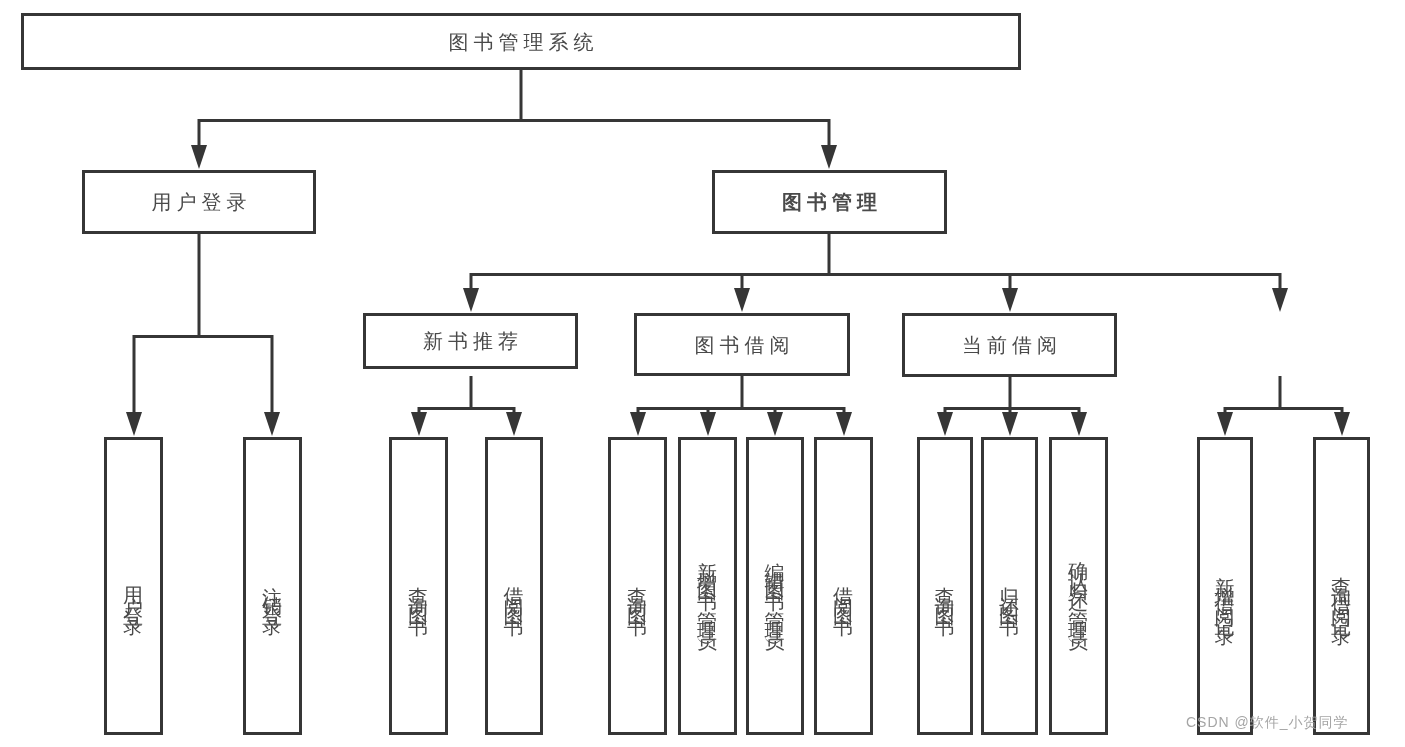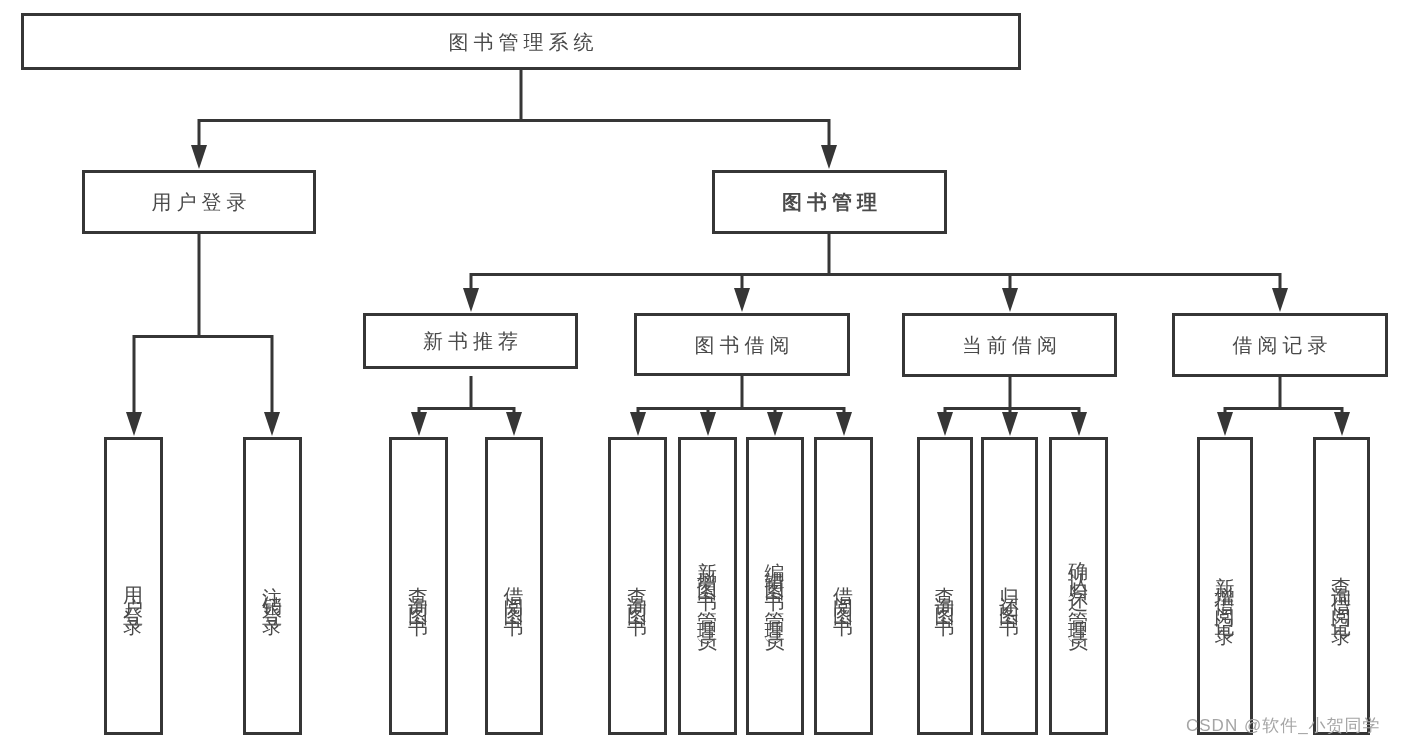--- a/index.html
+++ b/index.html
@@ -49,21 +49,21 @@
     writing-mode: vertical-rl;
     text-orientation: mixed;
     letter-spacing: 10px;
     padding-top: 10px;
   }
   .watermark {
     position: absolute;
     left: 1186px;
     top: 714px;
     color: var(--watermark);
-    font-size: 17px;
+    font-size: 14px;
     letter-spacing: 1px;
     white-space: nowrap;
     z-index: 5;
   }
 </style>
 </head>
 <body>
 
 <div class="canvas">
 
@@ -118,21 +118,20 @@
   </svg>
 
   <div class="node h" style="left:21px; top:13px; width:1000px; height:57px;">图书管理系统</div>
 
   <div class="node h" style="left:82px; top:170px; width:234px; height:64px;">用户登录</div>
   <div class="node h" style="left:712px; top:170px; width:235px; height:64px;font-weight:bold;">图书管理</div>
 
   <div class="node h" style="left:363px; top:313px; width:215px; height:56px;">新书推荐</div>
   <div class="node h" style="left:634px; top:313px; width:216px; height:63px;">图书借阅</div>
   <div class="node h" style="left:902px; top:313px; width:215px; height:64px;">当前借阅</div>
-  <div class="node h" style="left:1172px; top:313px; width:216px; height:64px;">借阅记录</div>
 
   <div class="node v" style="left:104px; top:437px; width:59px; height:298px;">用户登录</div>
   <div class="node v" style="left:243px; top:437px; width:59px; height:298px;">注销登录</div>
 
   <div class="node v" style="left:389px; top:437px; width:59px; height:298px;">查询图书</div>
   <div class="node v" style="left:485px; top:437px; width:58px; height:298px;">借阅图书</div>
 
   <div class="node v" style="left:608px; top:437px; width:59px; height:298px;">查询图书</div>
   <div class="node v" style="left:678px; top:437px; width:59px; height:298px;">新增图书（管理员）</div>
   <div class="node v" style="left:746px; top:437px; width:58px; height:298px;">编辑图书（管理员）</div>

